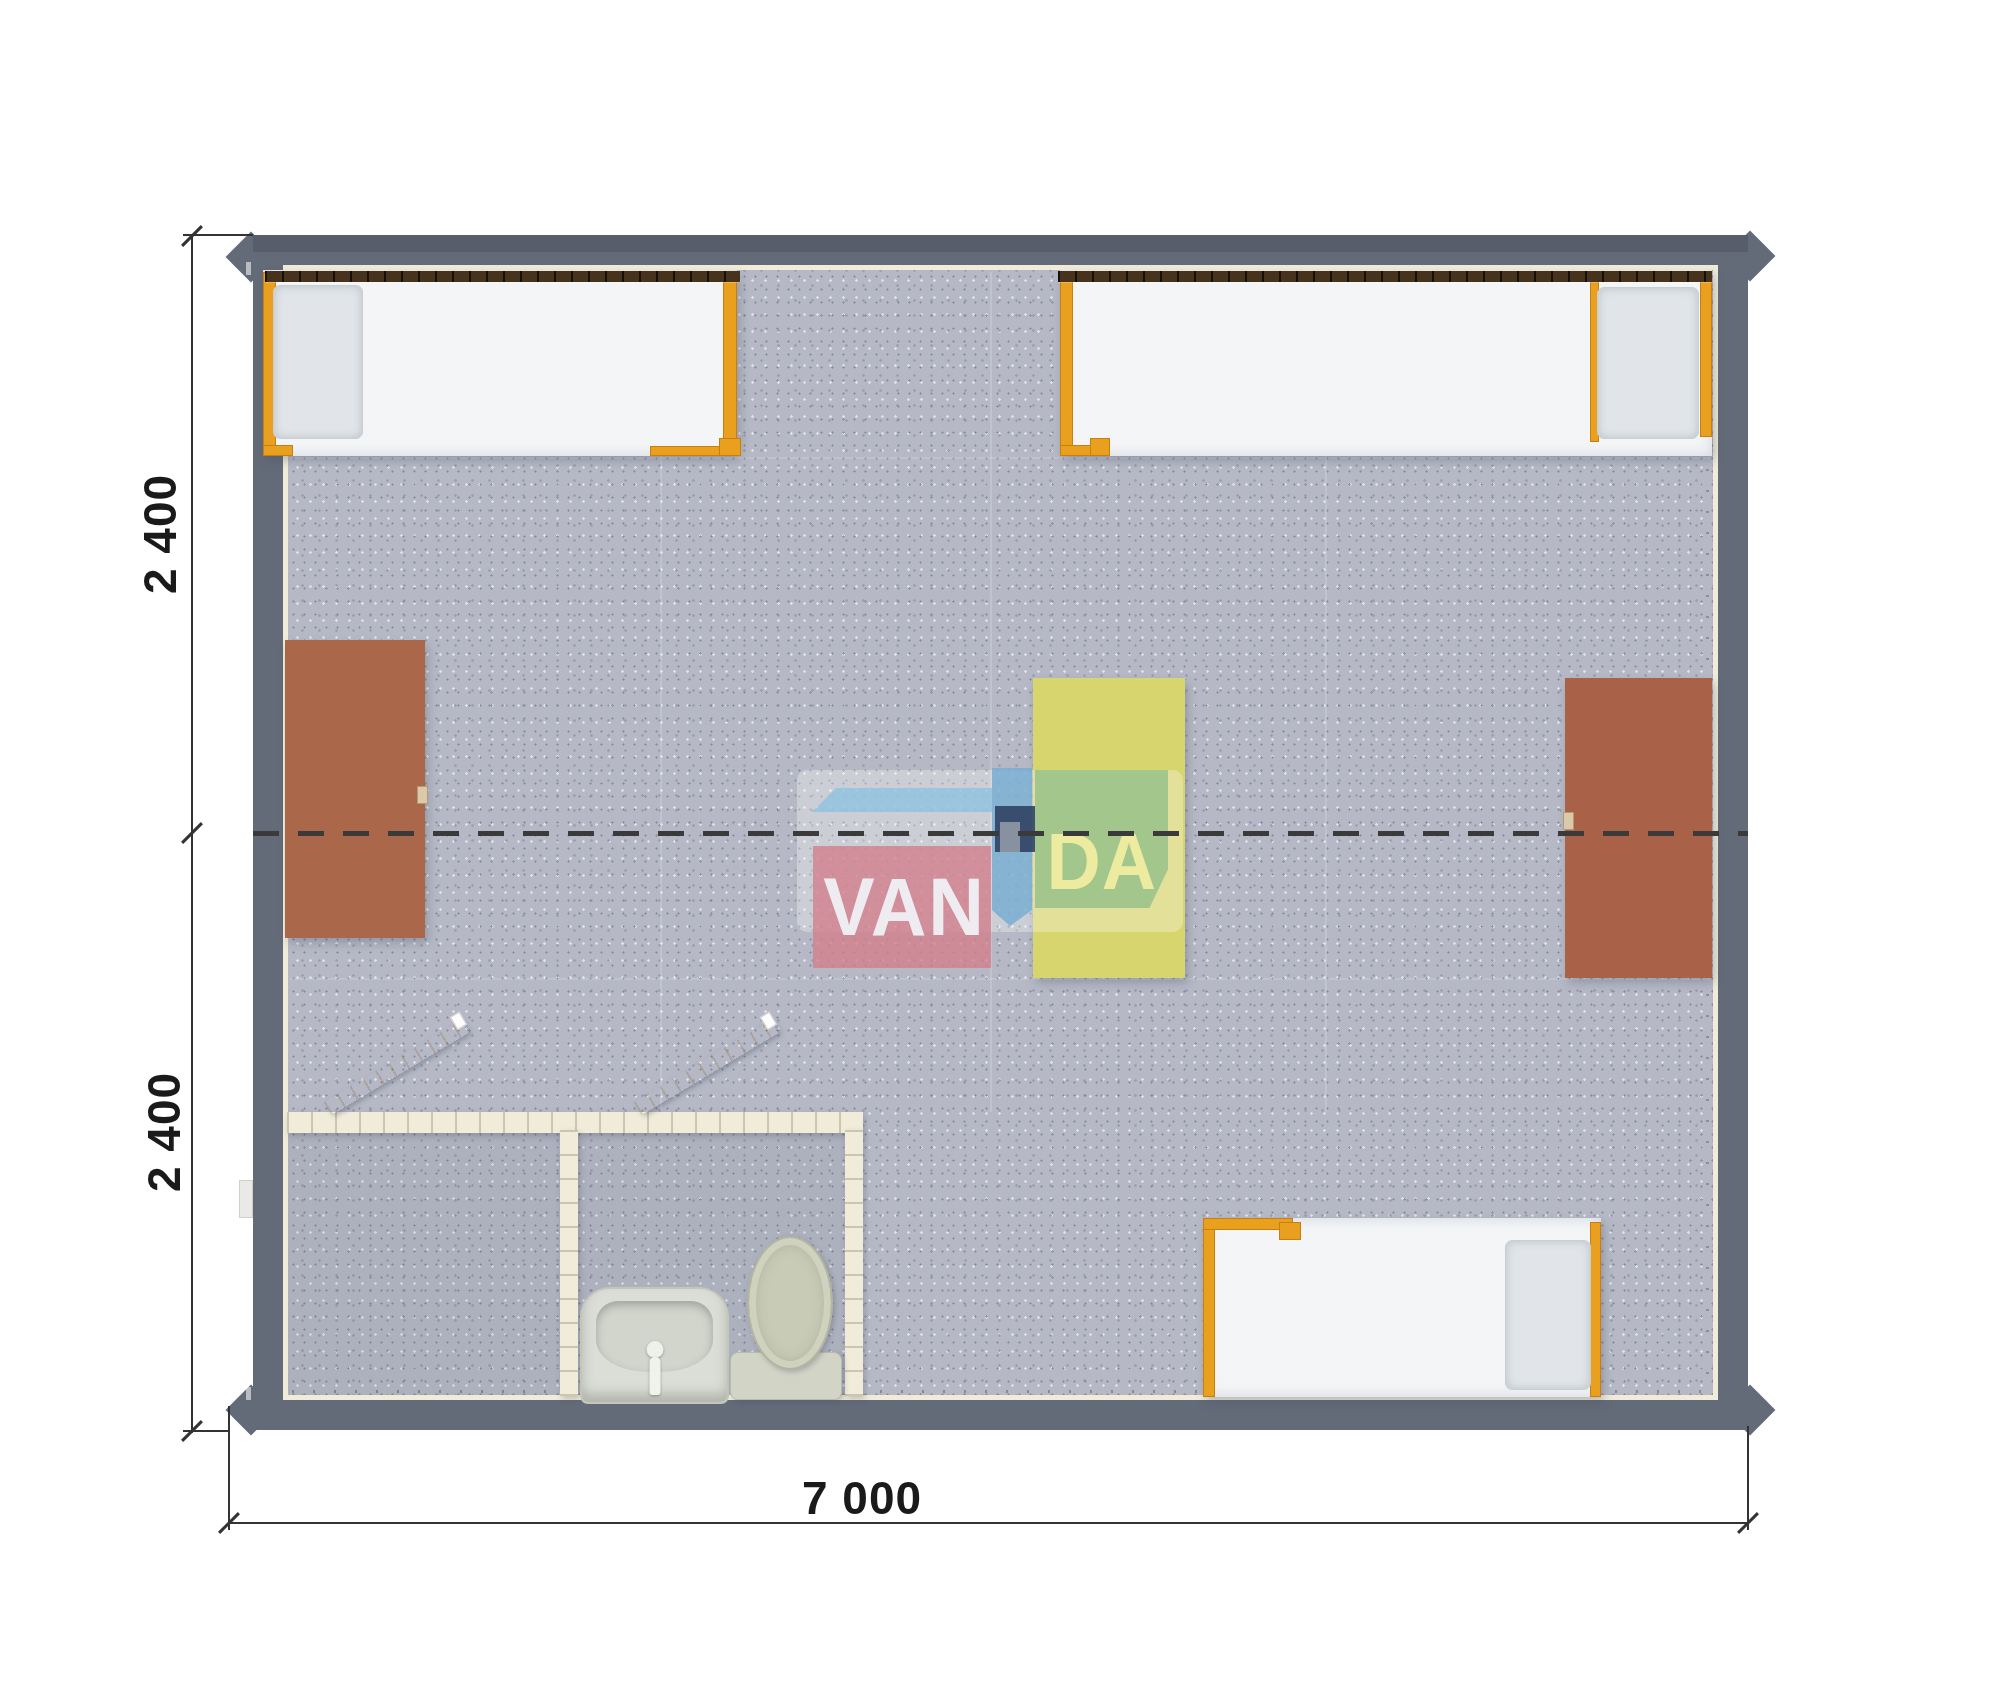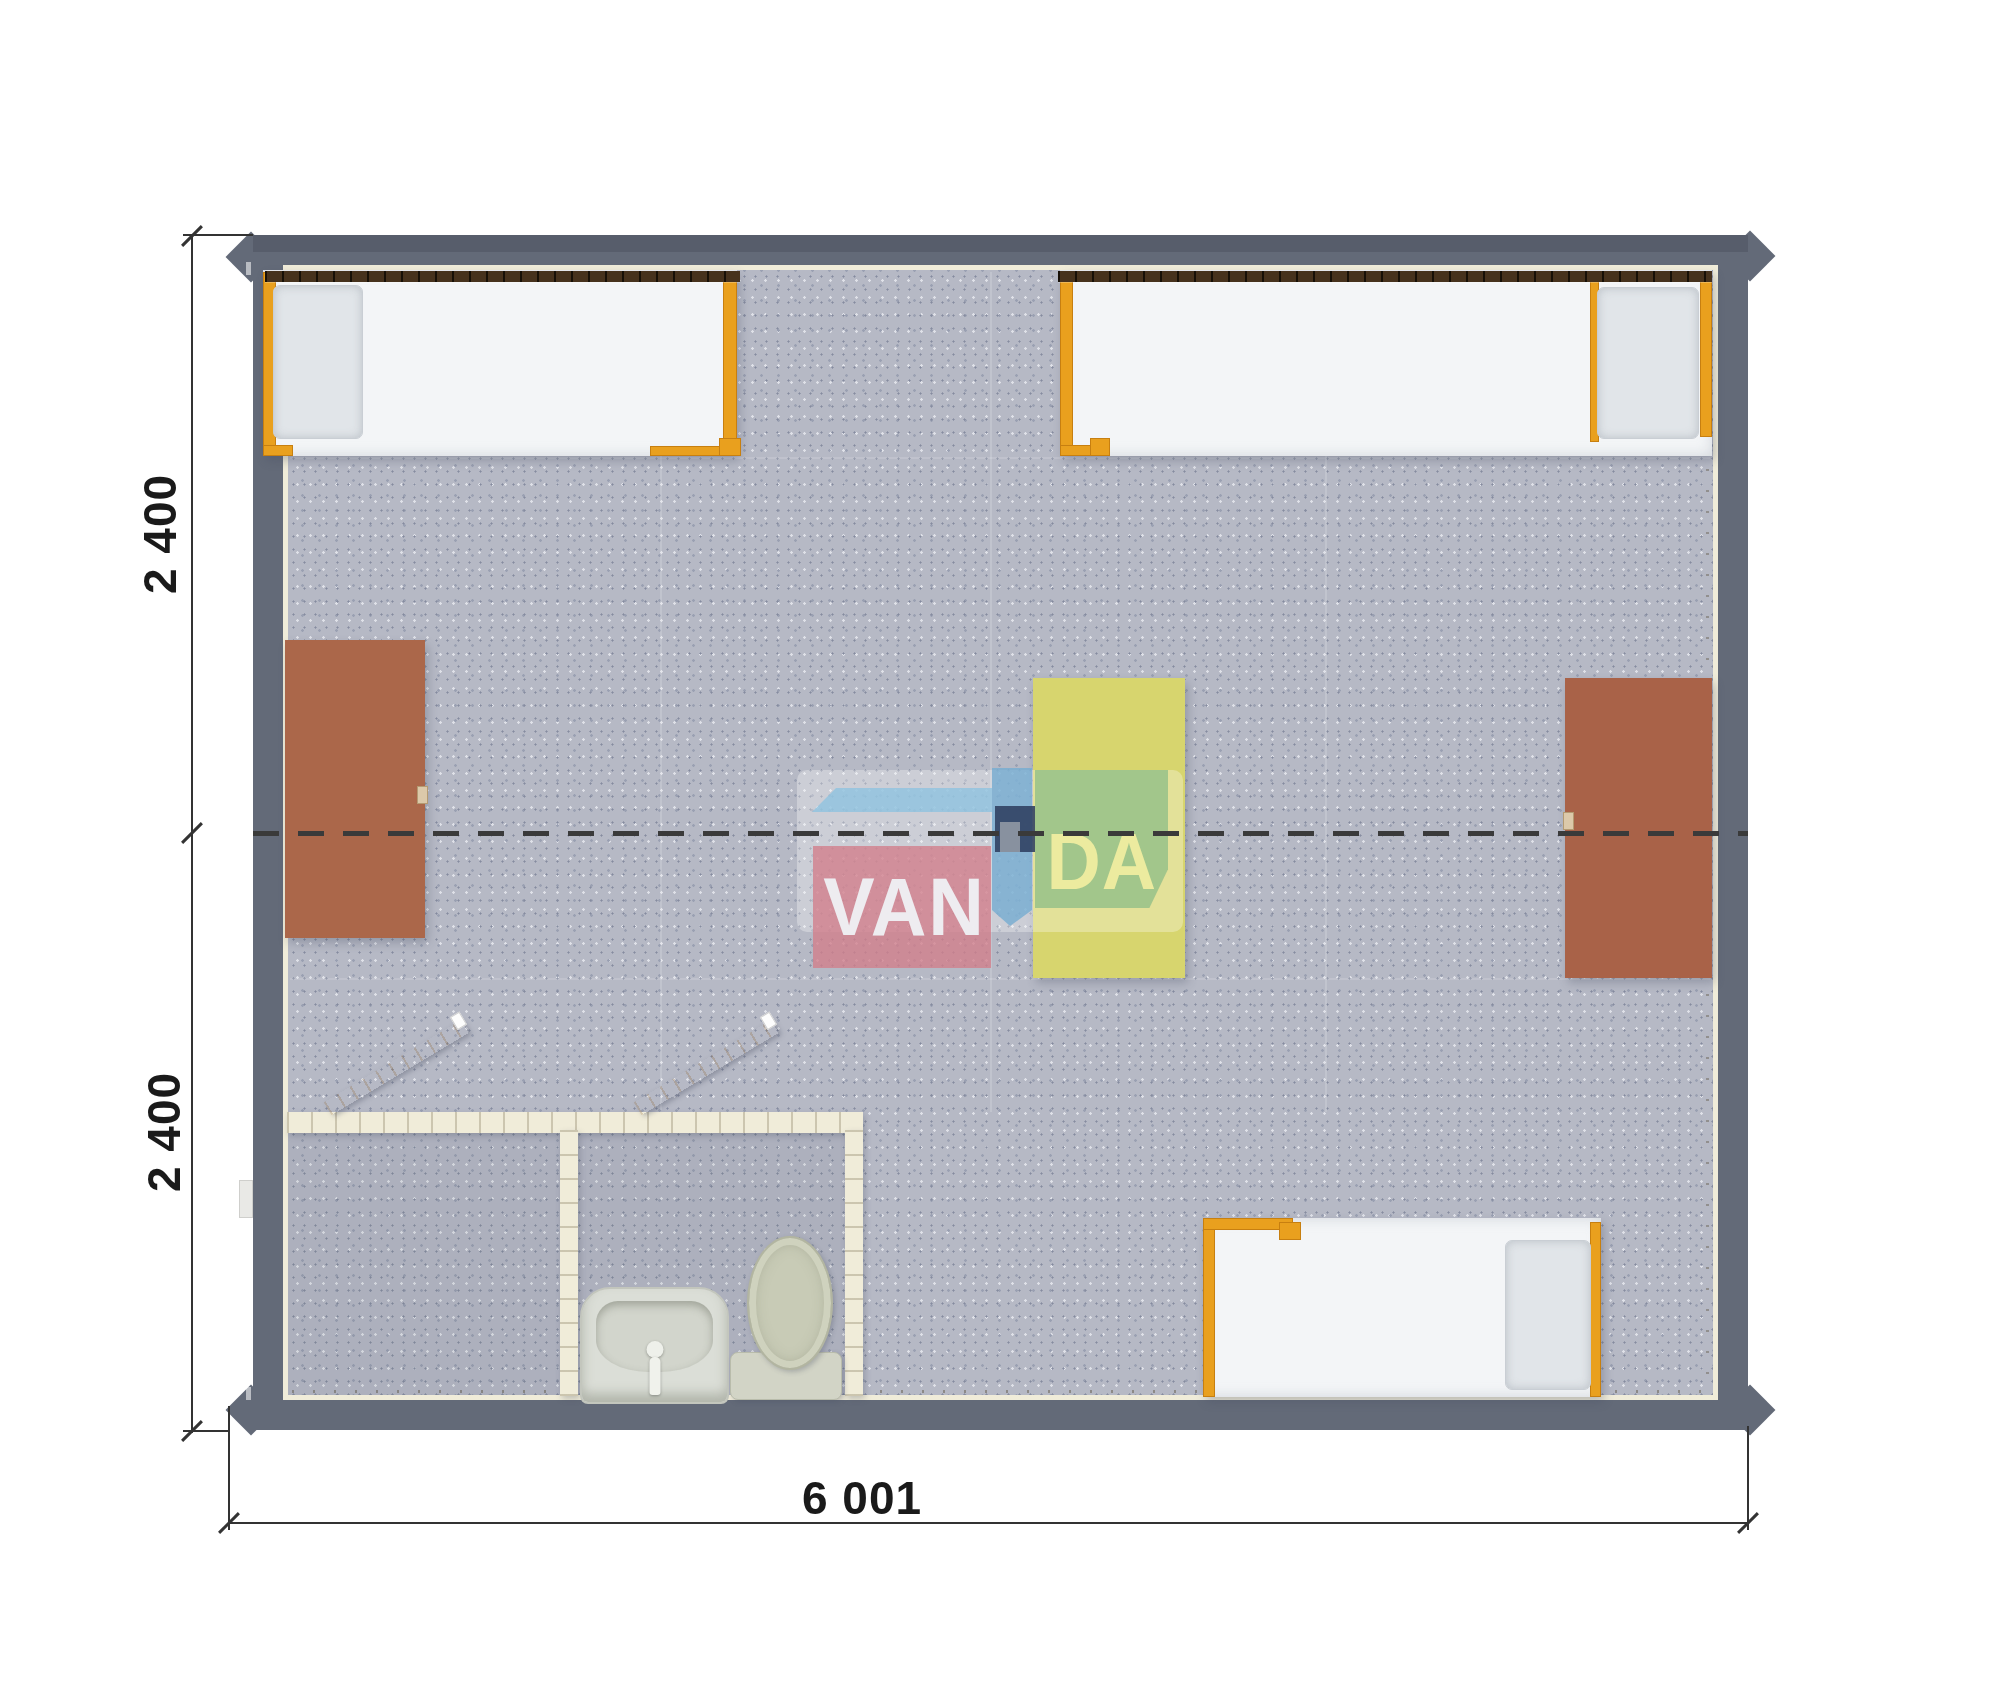--- a/index.html
+++ b/index.html
@@ -205,13 +205,13 @@
 <div class="abs dim" style="left:228px;top:1406px;width:2px;height:124px;"></div>
 <div class="abs dim" style="left:1747px;top:1426px;width:2px;height:104px;"></div>
 <div class="tick" style="left:192px;top:236px;"></div>
 <div class="tick" style="left:192px;top:833px;"></div>
 <div class="tick" style="left:192px;top:1431px;"></div>
 <div class="tick" style="left:229px;top:1523px;"></div>
 <div class="tick" style="left:1748px;top:1523px;"></div>
 
 <div class="dimlabel rot" style="left:160px;top:534px;">2 400</div>
 <div class="dimlabel rot" style="left:164px;top:1132px;">2 400</div>
-<div class="dimlabel" style="left:862px;top:1498px;">6 001</div>
+<div class="dimlabel" style="left:862px;top:1498px;">7 000</div>
 
 </body></html>

